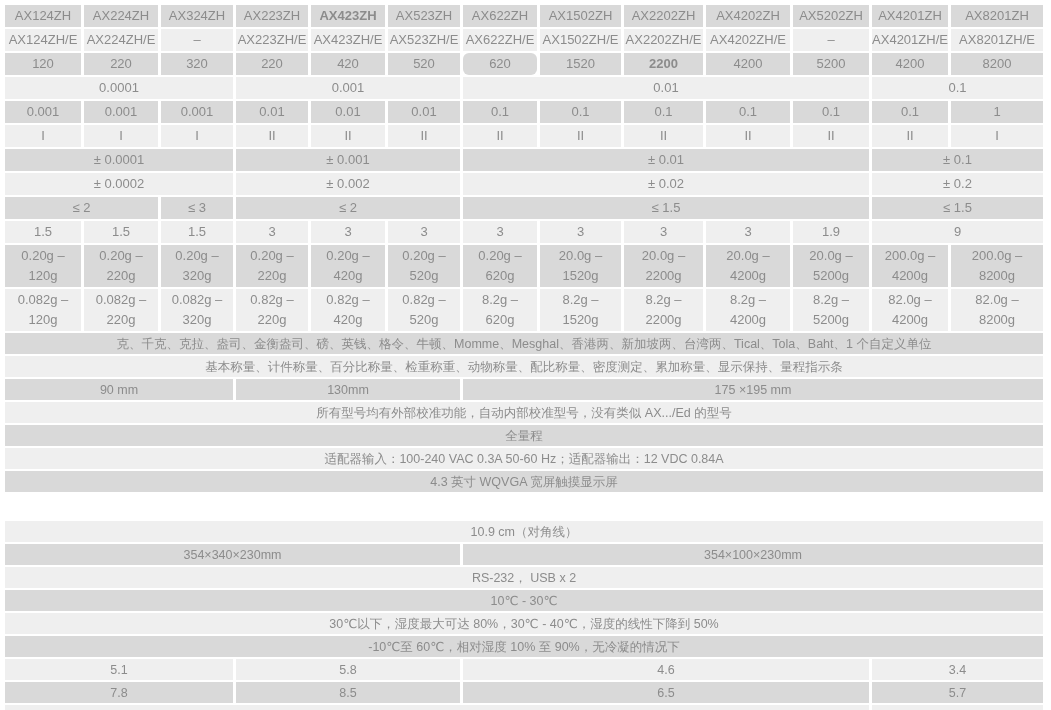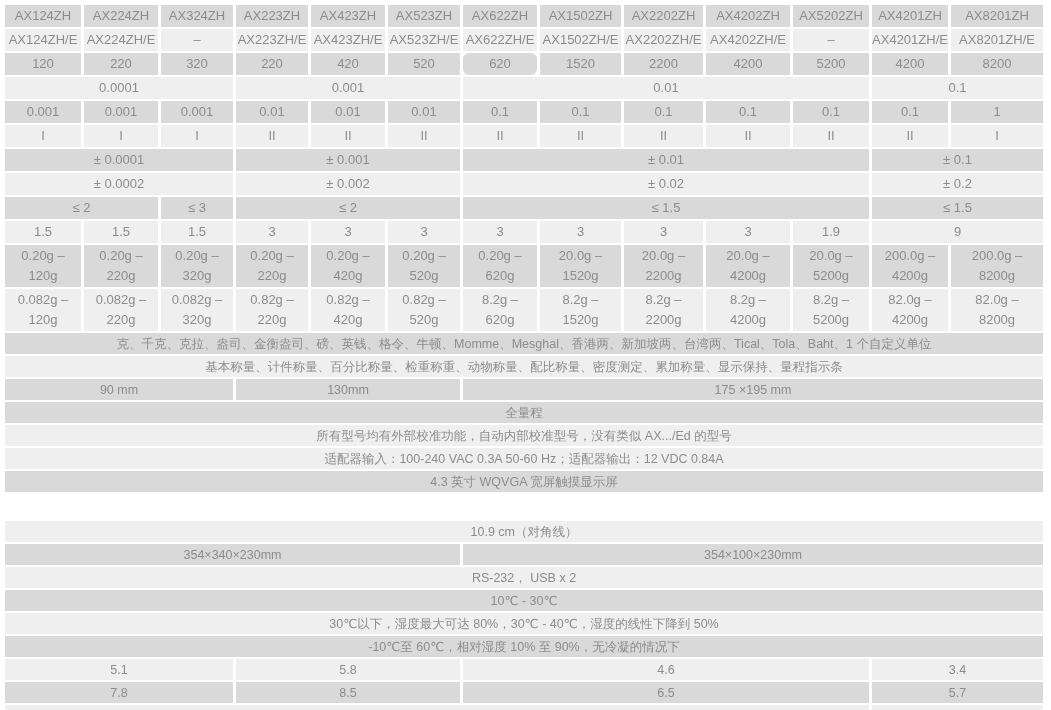--- a/index.html
+++ b/index.html
@@ -37,21 +37,21 @@
 </style>
 </head>
 <body>
 
 <div class="wrap" style="--bg: #ffffff; --rowDark: #d9d9d9; --rowLight: #efefef; --text: #8c8c8c;">
     <div class="row h22 dark">
       <div class="cell" style="grid-column: span 1;">AX124ZH</div>
       <div class="cell" style="grid-column: span 1;">AX224ZH</div>
       <div class="cell" style="grid-column: span 1;">AX324ZH</div>
       <div class="cell" style="grid-column: span 1;">AX223ZH</div>
-      <div class="cell" style="grid-column: span 1;">AX423ZH</div>
+      <div class="cell" style="grid-column: span 1; font-weight: bold;">AX423ZH</div>
       <div class="cell" style="grid-column: span 1;">AX523ZH</div>
       <div class="cell" style="grid-column: span 1;">AX622ZH</div>
       <div class="cell" style="grid-column: span 1;">AX1502ZH</div>
       <div class="cell" style="grid-column: span 1;">AX2202ZH</div>
       <div class="cell" style="grid-column: span 1;">AX4202ZH</div>
       <div class="cell" style="grid-column: span 1;">AX5202ZH</div>
       <div class="cell" style="grid-column: span 1;">AX4201ZH</div>
       <div class="cell" style="grid-column: span 1;">AX8201ZH</div>
     </div>
     <div class="row h22 light">
@@ -71,21 +71,21 @@
     </div>
     <div class="row h22 dark">
       <div class="cell" style="grid-column: span 1;">120</div>
       <div class="cell" style="grid-column: span 1;">220</div>
       <div class="cell" style="grid-column: span 1;">320</div>
       <div class="cell" style="grid-column: span 1;">220</div>
       <div class="cell" style="grid-column: span 1;">420</div>
       <div class="cell" style="grid-column: span 1;">520</div>
       <div class="cell" style="grid-column: span 1; border-radius: 6px;">620</div>
       <div class="cell" style="grid-column: span 1;">1520</div>
-      <div class="cell" style="grid-column: span 1;">2200</div>
+      <div class="cell" style="grid-column: span 1; font-weight: bold;">2200</div>
       <div class="cell" style="grid-column: span 1;">4200</div>
       <div class="cell" style="grid-column: span 1;">5200</div>
       <div class="cell" style="grid-column: span 1;">4200</div>
       <div class="cell" style="grid-column: span 1;">8200</div>
     </div>
     <div class="row h22 light">
       <div class="cell" style="grid-column: span 3;">0.0001</div>
       <div class="cell" style="grid-column: span 3;">0.001</div>
       <div class="cell" style="grid-column: span 5;">0.01</div>
       <div class="cell" style="grid-column: span 2;">0.1</div>
@@ -213,25 +213,25 @@
       <div class="cell" style="grid-column: span 13;">克、千克、克拉、盎司、金衡盎司、磅、英钱、格令、牛顿、Momme、Mesghal、香港两、新加坡两、台湾两、Tical、Tola、Baht、1 个自定义单位</div>
     </div>
     <div class="row h21 light">
       <div class="cell" style="grid-column: span 13;">基本称量、计件称量、百分比称量、检重称重、动物称量、配比称量、密度测定、累加称量、显示保持、量程指示条</div>
     </div>
     <div class="row h21 dark">
       <div class="cell" style="grid-column: span 3;">90 mm</div>
       <div class="cell" style="grid-column: span 3;">130mm</div>
       <div class="cell" style="grid-column: span 7;">175 ×195 mm</div>
     </div>
+    <div class="row h21 light">
+      <div class="cell" style="grid-column: span 13;">所有型号均有外部校准功能，自动内部校准型号，没有类似 AX.../Ed 的型号</div>
+    </div>
     <div class="row h21 dark">
       <div class="cell" style="grid-column: span 13;">全量程</div>
-    </div>
-    <div class="row h21 light">
-      <div class="cell" style="grid-column: span 13;">所有型号均有外部校准功能，自动内部校准型号，没有类似 AX.../Ed 的型号</div>
     </div>
     <div class="row h21 light">
       <div class="cell" style="grid-column: span 13;">适配器输入：100-240 VAC 0.3A 50-60 Hz；适配器输出：12 VDC 0.84A</div>
     </div>
     <div class="row h21 dark">
       <div class="cell" style="grid-column: span 13;">4.3 英寸 WQVGA 宽屏触摸显示屏</div>
     </div>
     <div class="row h21 light">
       <div class="cell" style="grid-column: span 13; margin-top: 27px;">10.9 cm（对角线）</div>
     </div>

